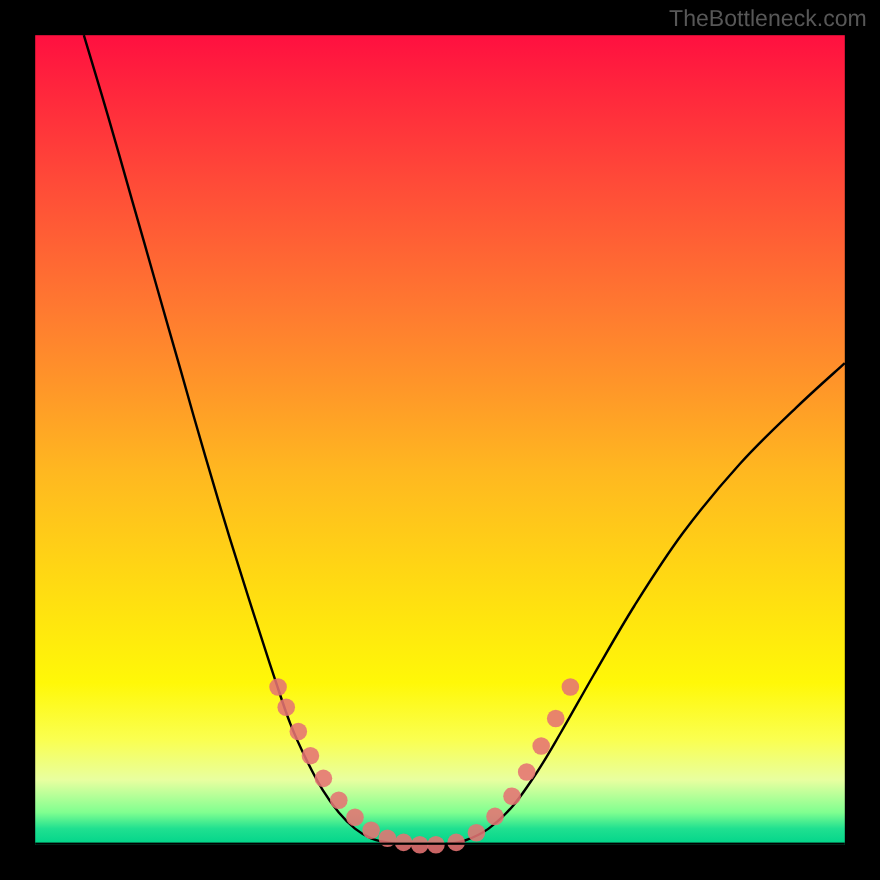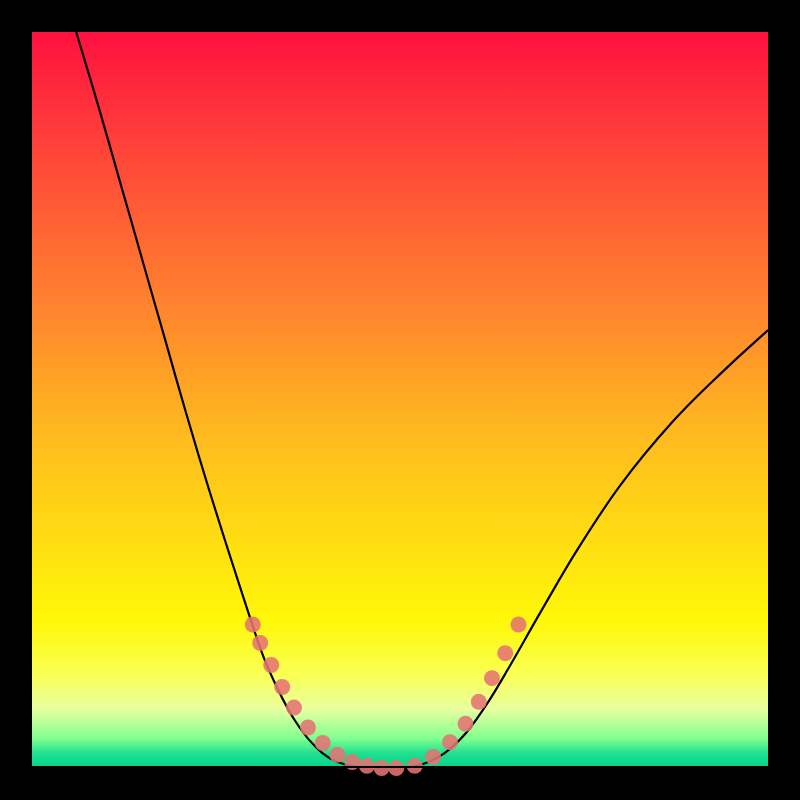--- a/index.html
+++ b/index.html
@@ -99,13 +99,14 @@
         <circle cx="433.5" cy="691.8" r="8" class="marker"></circle>
         <circle cx="446.8" cy="669.8" r="8" class="marker"></circle>
         <circle cx="460.0" cy="646.2" r="8" class="marker"></circle>
         <circle cx="473.2" cy="621.2" r="8" class="marker"></circle>
         <circle cx="486.5" cy="592.5" r="8" class="marker"></circle>
       </g>
   </svg>
 
   <div class="bottom-border"></div>
 
+  <div id="watermark" class="watermark" style="right: 12px; top: 6px;">TheBottleneck.com</div>
 </div>
 
 </body></html>

